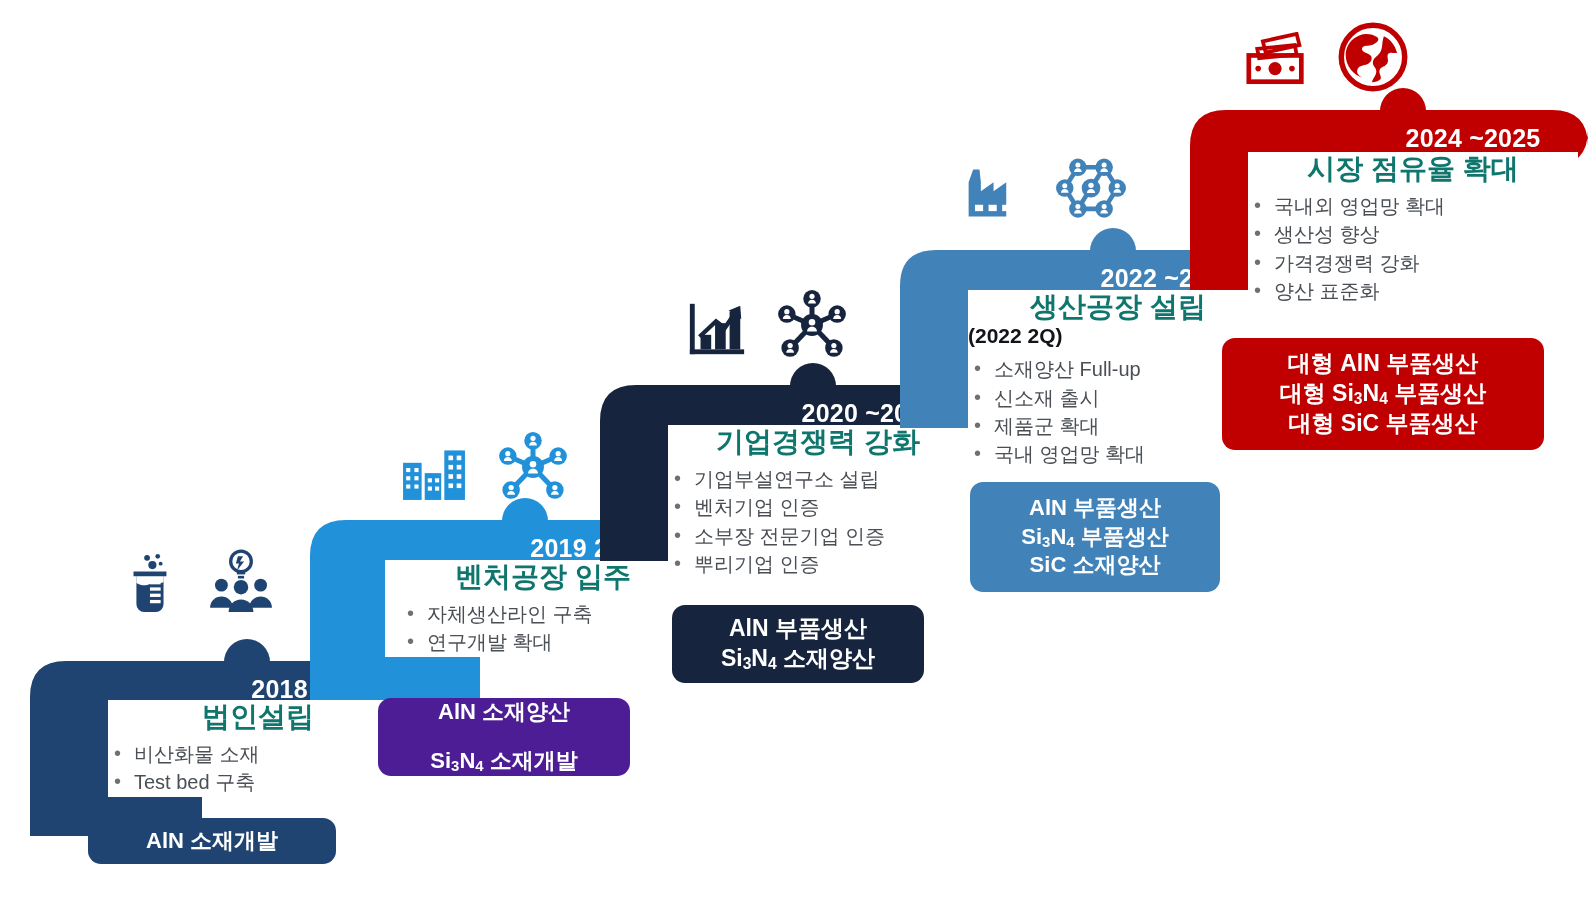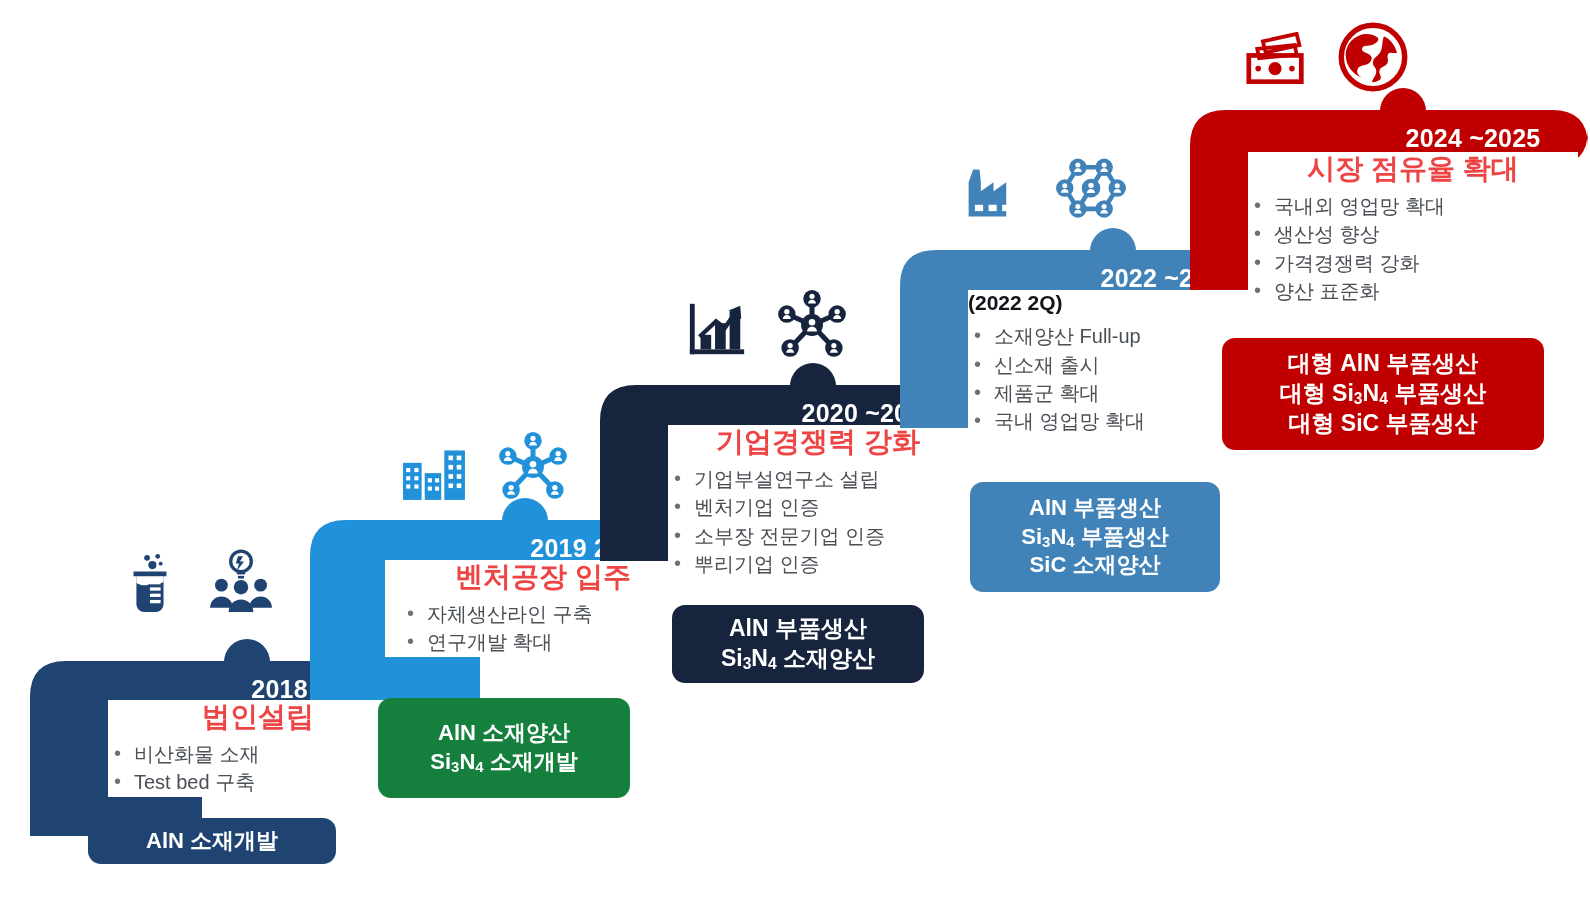--- a/index.html
+++ b/index.html
@@ -50,21 +50,21 @@
   .icons svg { display: block; }
 
   
   .panel {
     position: absolute;
     background: #ffffff;
   }
   .panel-title {
     font-size: 28px;
     font-weight: bold;
-    color: #ef4444;
+    color: #0f766e;
     text-align: center;
     white-space: nowrap;
     line-height: 1.18;
   }
   .panel-subtitle {
     font-size: 21px;
     font-weight: bold;
     color: #111418;
     text-align: left;
     white-space: nowrap;
@@ -244,21 +244,21 @@
       </div>
       <div class="knob" style="background: rgb(33, 145, 217); left: 192px; top: 498px;"></div>
       <div class="year" style="left: 150px; top: 534px; width: 238px;">2019 2Q</div>
       <div class="panel" style="left: 75px; top: 560px; width: 300px; padding-left: 16px;">
         <div class="panel-title">벤처공장 입주</div>
         <ul class="bullets">
           <li>자체생산라인 구축</li>
           <li>연구개발 확대</li>
         </ul>
       </div>
-      <div class="chip" style="background: #15803d; left: 68px; top: 698px; width: 252px; height: 100px; font-size: 22px;">
+      <div class="chip" style="background: #4c1d95; left: 68px; top: 698px; width: 252px; height: 78px; font-size: 22px; justify-content: space-between;">
         <span>AlN 소재양산</span>
         <span>Si<sub>3</sub>N<sub>4</sub> 소재개발</span>
       </div>
     </div>
     <div class="step" style="left: 600px; top: 0px;">
       <div class="icons" style="left: 85px; top: 290px;">
         <svg width="64" height="62" viewBox="0 0 64 64" fill="#16253D">
         <rect x="4" y="6" width="5" height="52"></rect>
           <rect x="4" y="53" width="56" height="5"></rect>
         <rect x="15" y="38" width="11" height="15"></rect>
@@ -384,20 +384,21 @@
           Q 368 56 332 56
           L 204 56
           Q 168 56 168 92
           L 168 178
           Z" fill="#4183B8"></path>
      </svg>
       </div>
       <div class="knob" style="background: rgb(65, 131, 184); left: 190px; top: 228px;"></div>
       <div class="year" style="left: 148px; top: 264px; width: 240px;">2022 ~2023</div>
       <div class="panel" style="left: 68px; top: 290px; width: 300px;">
+        <div class="panel-title">생산공장 설립</div>
         <div class="panel-subtitle">(2022 2Q)</div>
         <ul class="bullets">
           <li>소재양산 Full-up</li>
           <li>신소재 출시</li>
           <li>제품군 확대</li>
           <li>국내 영업망 확대</li>
         </ul>
       </div>
       <div class="chip" style="background: rgb(65, 131, 184); left: 70px; top: 482px; width: 250px; height: 110px; font-size: 22px;">
         <span>AlN 부품생산</span>

